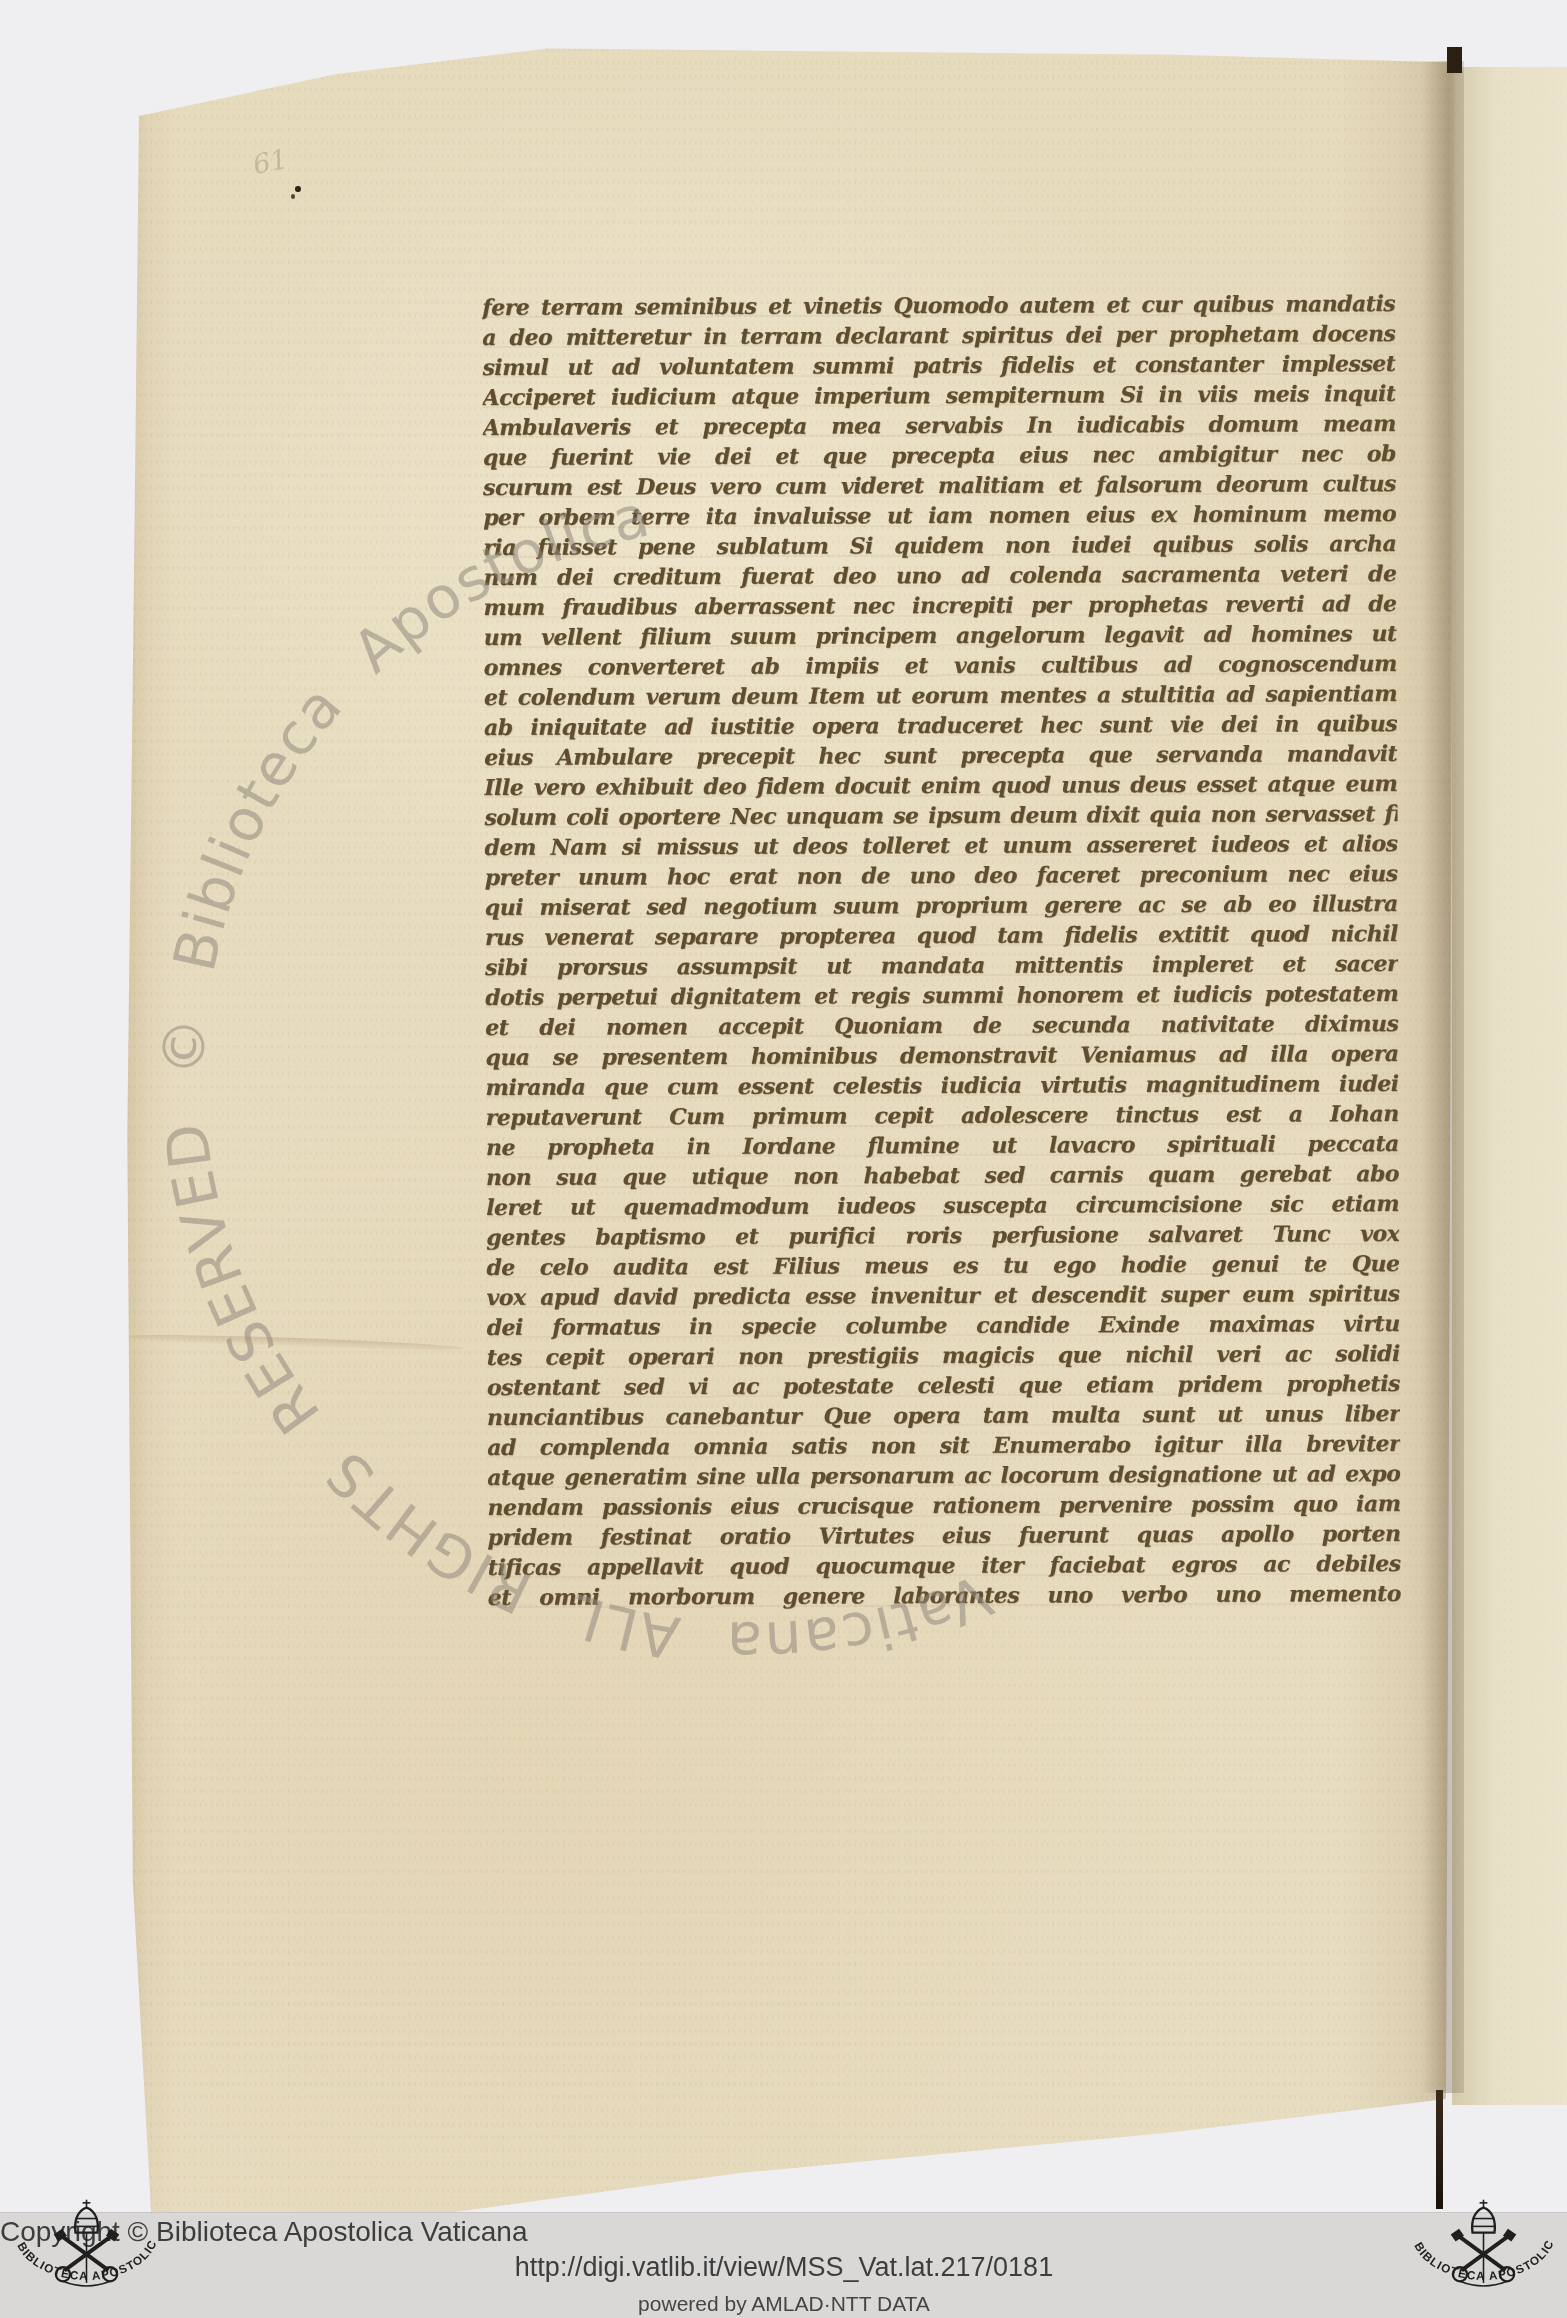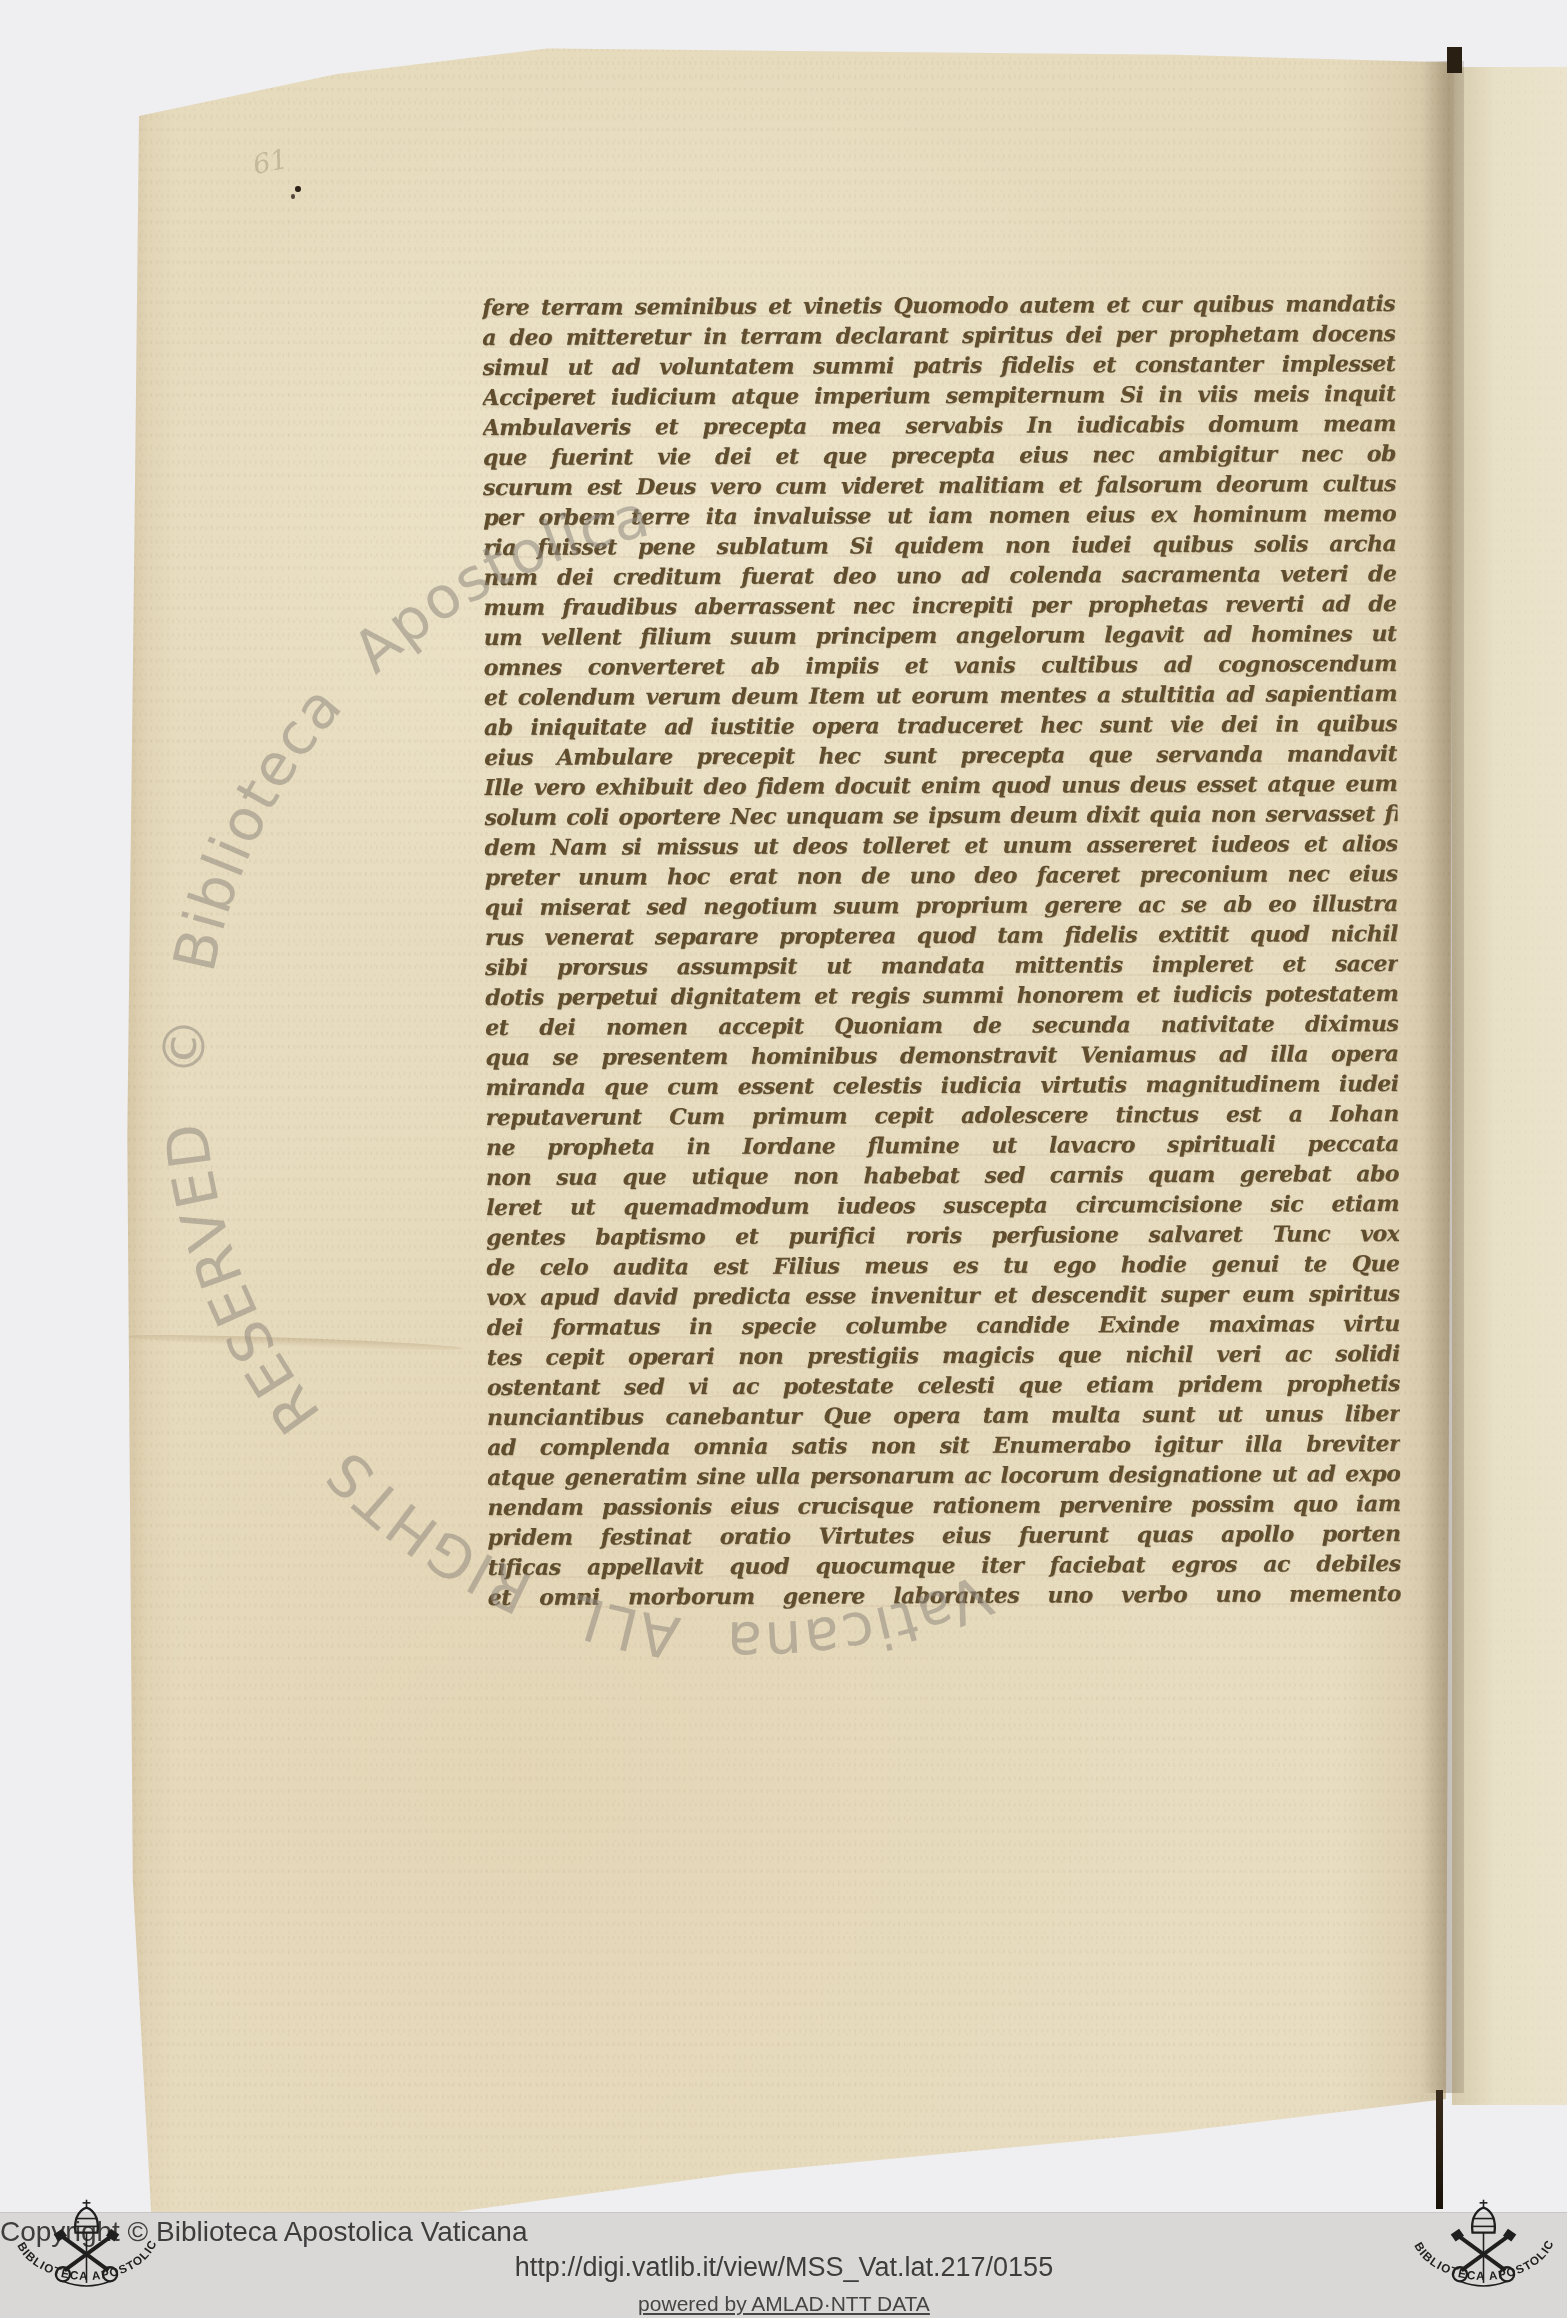--- a/index.html
+++ b/index.html
@@ -65,21 +65,21 @@
     letter-spacing:2px;word-spacing:30px;fill:#8f897d;fill-opacity:.55;}
 
   
   .footer{position:absolute;left:0;top:2212px;width:1568px;height:107px;
     background:#d9d8d7;border-top:1.6px solid #c8c7c6;}
   .footer-copyright{position:absolute;left:0;right:0;top:3.1px;text-align:left;
     font-size:28px;line-height:31px;color:#3d3d3d;}
   .footer-url{position:absolute;left:0;right:0;top:39px;text-align:center;
     font-size:27px;line-height:30px;color:#3d3d3d;}
   .footer-powered{position:absolute;left:0;right:0;top:78px;text-align:center;
-    font-size:21px;line-height:25px;color:#454545;text-decoration:underline;}
+    font-size:21px;line-height:25px;color:#454545;}
   .logo{position:absolute;top:2195px;width:157px;height:124px;}
   .logo.left{left:7.8px;}
   .logo.right{left:1405px;}
   .logo svg{width:100%;height:100%;}
   .logo text{font-family:"Liberation Sans",sans-serif;font-size:15px;font-weight:bold;
     letter-spacing:1.5px;fill:#1f1f1f;}
   .emblem{stroke:#1f1f1f;fill:none;stroke-width:3;}
   .emblem .thin{stroke-width:2;}
   .emblem .fill{fill:#1f1f1f;stroke:none;}
 </style>
@@ -152,21 +152,21 @@
     <defs>
       <path id="wm-circle" d="M 1660 1370 A 700 700 0 0 1 260 1370 A 700 700 0 0 1 1660 1370"></path>
     </defs>
     <text>
       <textPath href="#wm-circle" startOffset="800">Vaticana  ALL RIGHTS RESERVED  ©  Biblioteca Apostolica</textPath>
     </text>
   </svg>
 
   <div class="footer">
     <div class="footer-copyright">Copyright © Biblioteca Apostolica Vaticana</div>
-    <div class="footer-url">http://digi.vatlib.it/view/MSS_Vat.lat.217/0155</div>
+    <div class="footer-url">http://digi.vatlib.it/view/MSS_Vat.lat.217/0181</div>
     <div class="footer-powered">powered by AMLAD·NTT DATA</div>
   </div>
 
   <div class="logo left">
     <svg viewBox="0 0 200 158">
       <defs>
           <path id="lp1" d="M 11 62 A 92 62 0 0 0 189 62"></path>
         </defs>
       <g class="emblem">
         <line class="thin" x1="100" y1="6" x2="100" y2="16"></line>

